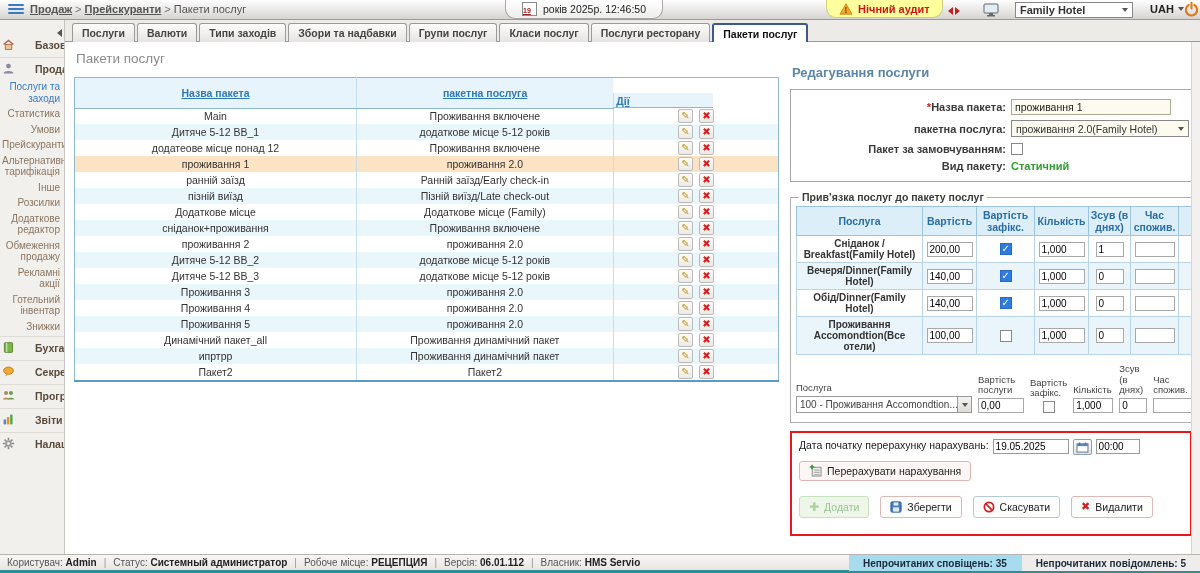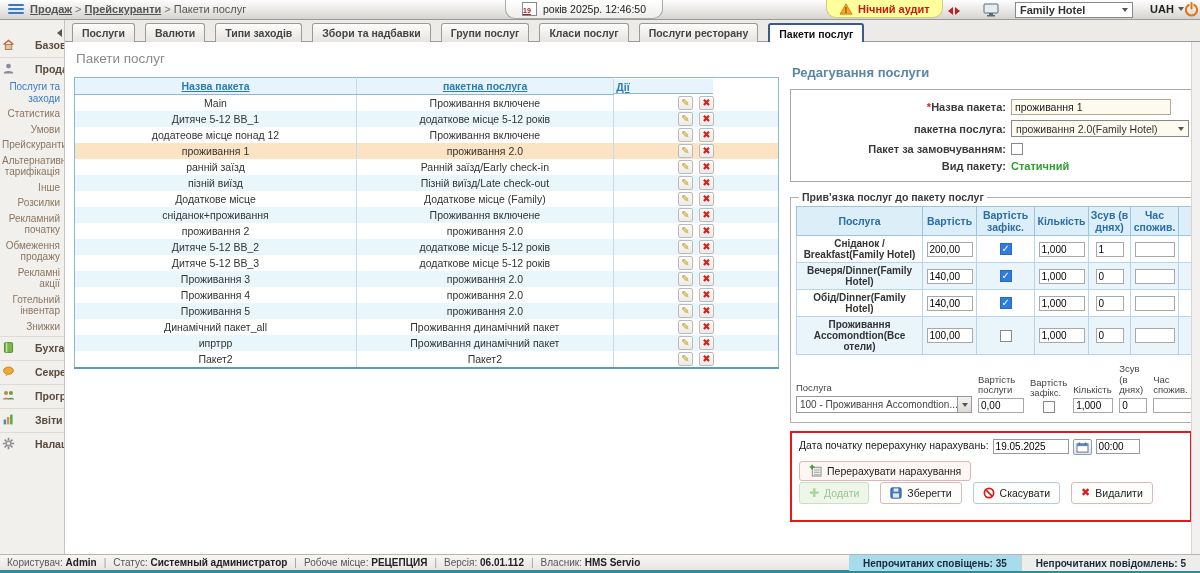--- a/index.html
+++ b/index.html
@@ -32,21 +32,21 @@
   .sidebar{width:65px;background:#f2f0ed;border-right:1px solid #c8c5c0;position:relative;padding-top:4px;overflow:hidden}
   .collapse-btn{position:absolute;top:9px;right:2px;width:0;height:0;border-top:4px solid transparent;border-bottom:4px solid transparent;border-right:5px solid #555;cursor:pointer}
   .side-section{display:flex;align-items:center;gap:19px;padding:4px 1px 4px 2px;font-weight:bold;color:#5a4a3a;font-size:10.5px;white-space:nowrap;overflow:hidden;cursor:pointer;border-top:1px solid #dedad4;margin-top:2px}
   .side-section:first-child{border-top:none;margin-top:10px}
   .sicon{width:14px;height:13px;flex:0 0 14px}
   .sicon svg{width:13px;height:13px;display:block}
   .side-item{text-align:right;padding:2px 4px 2px 2px;color:#8a7560;font-size:10px;line-height:1.15;cursor:pointer}
   .side-item.active{color:#3a7ac8}
 
   .main{flex:1;display:flex;flex-direction:column}
-  .tabbar{display:flex;gap:10px;padding:3px 0 8px 7px;height:22px;background:#edebe8;border-bottom:1px solid #9a9a98}
+  .tabbar{display:flex;gap:2px;padding:3px 0 8px 7px;height:22px;background:#edebe8;border-bottom:1px solid #9a9a98}
   .tab{padding:3px 9px 0;height:19px;border:1px solid #9a9a98;border-bottom:none;border-radius:3px 3px 0 0;background:linear-gradient(#fcfcfb,#e6e4e1);font-weight:bold;font-size:10.5px;color:#444;cursor:pointer;white-space:nowrap}
   .tab.active{background:#fff;border:2px solid #3a5a8c;border-bottom:none;color:#111;margin-bottom:-1px}
 
   .panel{flex:1;background:#fff;display:flex;position:relative;padding-left:9px}
   .vscroll{position:absolute;right:0;top:0;bottom:0;width:9px;background:#f2f1ef;border-left:1px solid #d8d6d3;cursor:pointer}
 
   
   .left-col{width:706px}
   .pkg-title{color:#8a8a8a;font-size:13.5px;margin:9px 0 11px 2px}
   .pkg-table{border-collapse:collapse;width:705px;border:1px solid #8cb8d8;border-bottom:2px solid #5a9ac8}
@@ -98,21 +98,21 @@
   .combo .txt{flex:1;padding:0 3px;font-size:10px;white-space:nowrap;overflow:hidden}
   .combo .cbtn{width:14px;height:100%;background:linear-gradient(#f4f3f1,#dddbd7);border-left:1px solid #999;display:flex;align-items:center;justify-content:center}
   .green-btn{padding:2px 10px 3px;border:1px solid #6aa83a;border-radius:3px;background:linear-gradient(#d2ecae,#9fd06a);color:#224a0a;font-size:10.5px;cursor:pointer}
 
   .redbox{border:2px solid #e81818;margin-top:8px;padding:6px 7px 16px}
   .daterow{display:flex;align-items:flex-start;gap:4px;font-size:10.5px;color:#222}
   .cal-btn{width:19px;height:16px;border:1px solid #8aa0b5;border-radius:2px;background:linear-gradient(#fdfdfd,#dde6ee);display:inline-flex;align-items:center;justify-content:center;cursor:pointer}
   .win{background:#fff;border:1px solid #999}
   .date-in{width:76px}.time-in{width:44px}
   .recalc-btn{margin-top:6px;display:inline-flex;align-items:center;gap:5px;border:1px solid #e0b4b4;border-radius:3px;background:#fdf6f4;padding:2px 9px 3px;font-size:10.5px;color:#222;cursor:pointer}
-  .actions{display:flex;gap:11px;margin-top:1px}
+  .actions{display:flex;gap:11px;margin-top:15px}
   .abtn{display:inline-flex;align-items:center;gap:5px;padding:3px 9px 4px;border-radius:3px;font-size:10.5px;background:#fdfdfc;border:1px solid #ddb8b8;color:#222;cursor:pointer}
   .abtn.disabled{background:#eef6ea;border-color:#c8e2c0;color:#9cc494;cursor:default}
   .abtn.cancel{border-color:#b4ccd8}
   .plus{font-weight:bold;font-size:12px;color:#5ab040;line-height:10px}
   .abtn.disabled .plus{color:#a8d498}
   .xglyph{color:#d42020;font-weight:bold;font-size:11px}
 
   
   .statusbar{height:16px;display:flex;align-items:center;background:linear-gradient(#f8f7f5,#e8e6e2);border-top:1px solid #b8b5b0;padding-left:7px;font-size:10px;color:#555}
   .statusbar b{color:#222}
@@ -195,21 +195,21 @@
           </span>
           <span>Продаж</span>
         </div>
         <div class="side-item active">Послуги та заходи</div>
         <div class="side-item">Статистика</div>
         <div class="side-item">Умови</div>
         <div class="side-item">Прейскуранти</div>
         <div class="side-item">Альтернативна тарифікація</div>
         <div class="side-item">Інше</div>
         <div class="side-item">Розсилки</div>
-        <div class="side-item">Рекламний початку</div>
+        <div class="side-item">Додаткове редактор</div>
         <div class="side-item">Обмеження продажу</div>
         <div class="side-item">Рекламні акції</div>
         <div class="side-item">Готельний інвентар</div>
         <div class="side-item">Знижки</div>
         <div class="side-section">
           <span class="sicon">
             <svg viewBox="0 0 16 16">
               <rect x="3" y="2" width="10" height="12" rx="1" fill="#7ab648" stroke="#4a7a28"></rect>
               <rect x="5" y="2" width="1.5" height="12" fill="#fff" opacity=".6"></rect>
             </svg>

